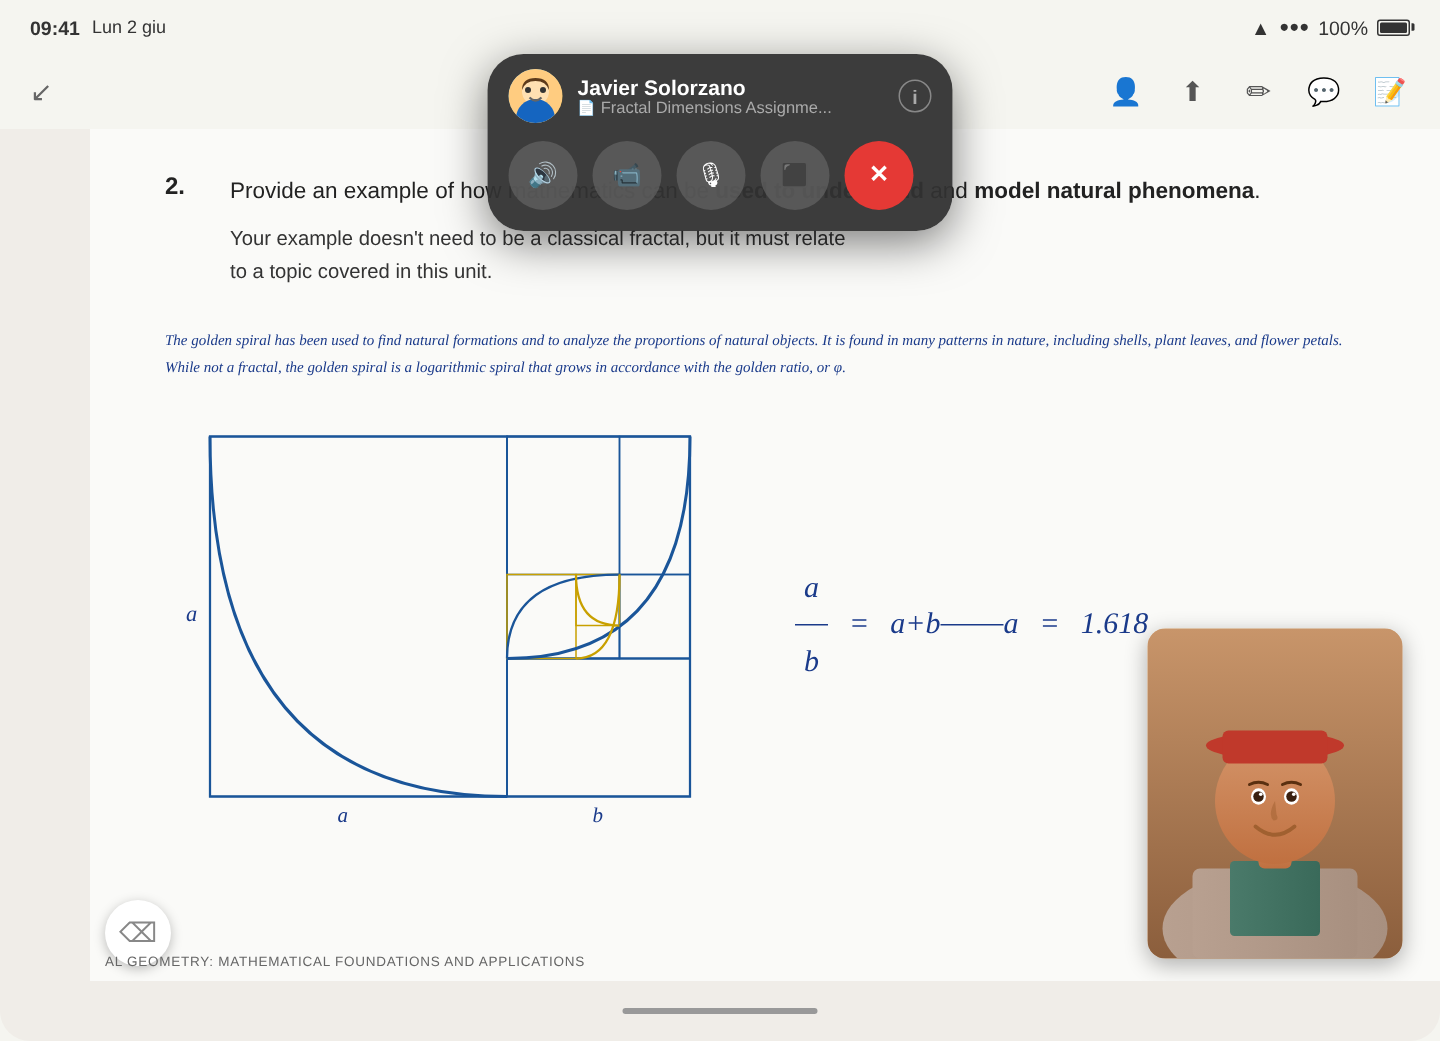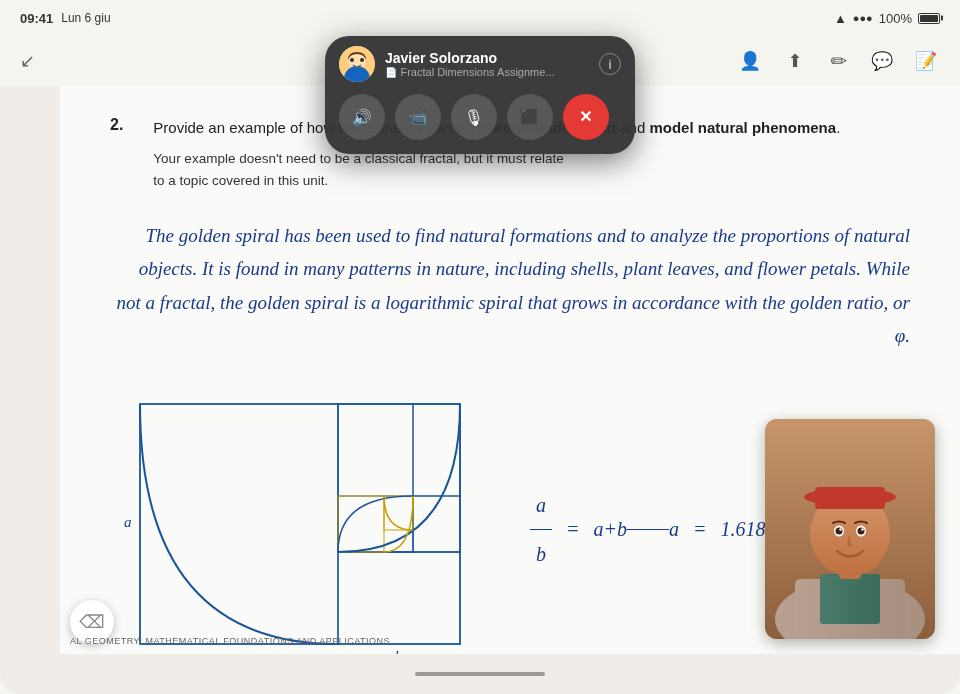--- a/index.html
+++ b/index.html
@@ -238,26 +238,25 @@
       font-size: 13.5px;
       color: #333;
       line-height: 1.6;
       margin-left: 40px;
       margin-bottom: 20px;
     }
 
     
     .handwritten {
       font-family: 'Comic Sans MS', 'Brush Script MT', cursive;
-      font-size: 19px;
+      font-size: 10px;
       color: #1a3a8a;
       line-height: 1.75;
       font-style: italic;
-      margin-bottom: 37px;
-      text-align: right;
+      margin-bottom: 22px;
     }
 
     
     .diagram-area {
       display: flex;
       align-items: center;
       gap: 40px;
       margin-top: 10px;
     }
 
@@ -336,21 +335,21 @@
     .wifi-icon {
       font-size: 13px;
     }
   </style>
 </head>
 <body>
 
 <div class="status-bar">
   <div style="display:flex; align-items:center; gap:8px;">
     <span class="status-time">09:41</span>
-    <span class="status-time" style="font-weight:400; font-size:12px;">Lun 6 giu</span>
+    <span class="status-time" style="font-weight:400; font-size:12px;">Lun 2 giu</span>
   </div>
   <div class="status-right">
     <span class="wifi-icon">▲</span>
     <span style="font-size:11px;">●●●</span>
     <span>100%</span>
     <span class="battery-icon">
         <span class="battery-fill"></span>
       </span>
   </div>
 </div>

